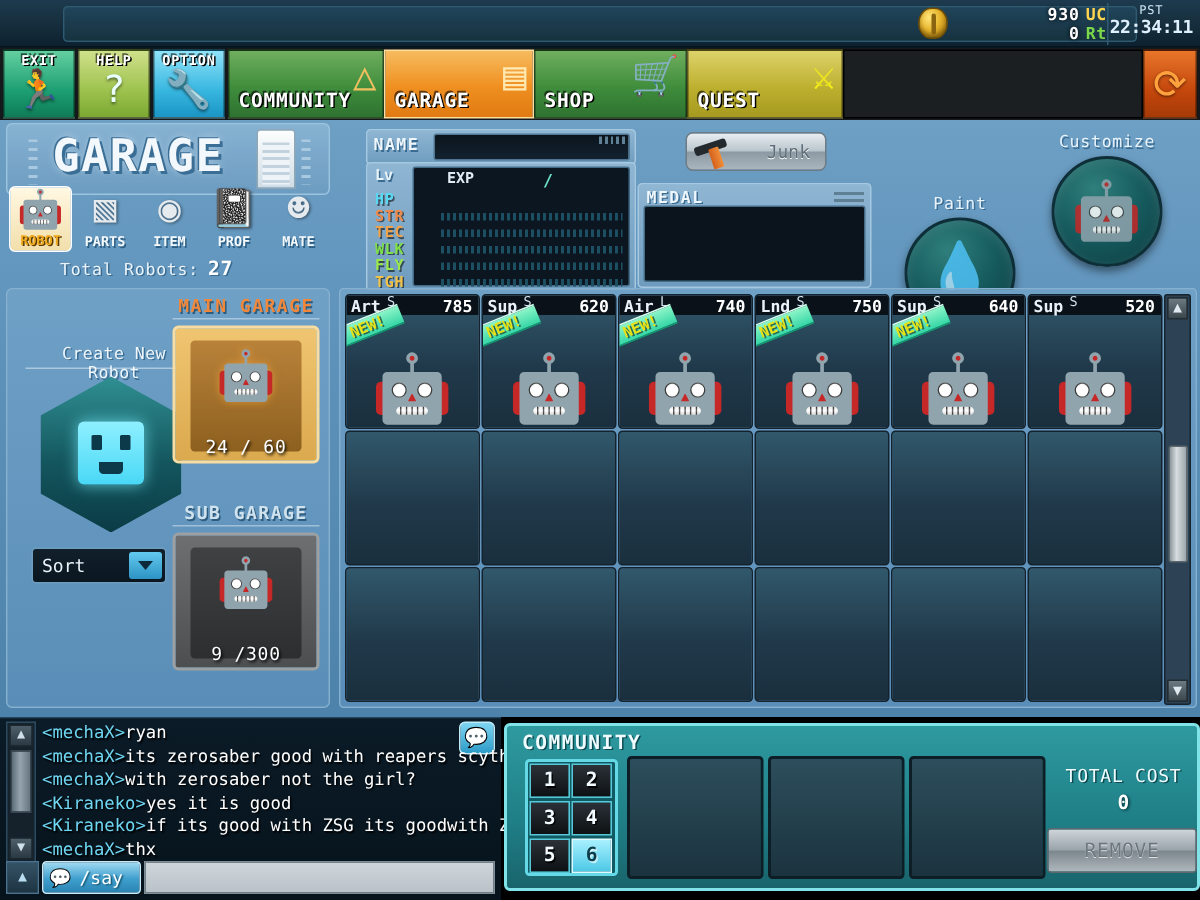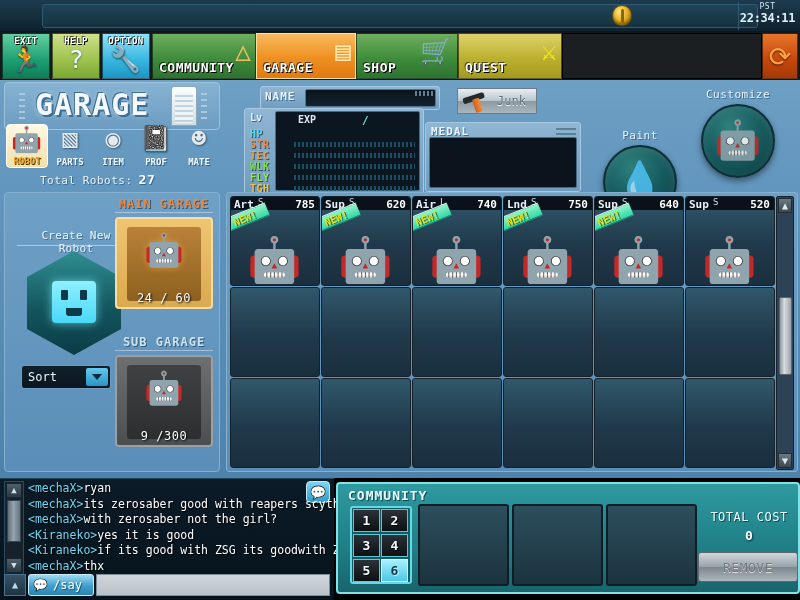--- a/index.html
+++ b/index.html
@@ -143,21 +143,21 @@
 
   .total-robots {
     position:absolute; left:40px; top:92px; font-size:11px; color:#eaf3f9;
     text-shadow:1px 1px 0 #3a6b91; letter-spacing:.5px;
   }
   .total-robots b { color:#ffffff; font-size:13px; margin-left:6px; }
 
   
   .stats-wrap { position:absolute; left:244px; top:6px; width:180px; height:108px; }
   .name-row {
-    position:absolute; left:16px; top:0; width:180px; height:24px;
+    position:absolute; left:0; top:0; width:180px; height:24px;
     background: linear-gradient(180deg,#8fb6d3,#6f9cbe);
     border:1px solid #a6c9e1; border-radius:3px;
   }
   .name-lbl {
     position:absolute; left:4px; top:3px; font-size:11px; font-weight:bold;
     color:#eef6fb; letter-spacing:1px; text-shadow:1px 1px 0 #3a6b91;
   }
   .name-inp {
     position:absolute; left:44px; top:2px; right:3px; bottom:2px;
     background: linear-gradient(180deg,#0b141c,#132230); border:1px solid #4f7591;
@@ -187,23 +187,23 @@
     position:absolute; left:-26px; top:0; width:46px; font-size:10px; font-weight:bold;
     text-align:left; letter-spacing:.5px; text-shadow:1px 1px 0 rgba(0,0,0,.55);
   }
   .stat-bar {
     position:absolute; left:18px; right:4px; top:3px; height:5px;
     background: repeating-linear-gradient(90deg,#1d4f63 0 2px, transparent 2px 4px);
   }
 
   
   .junk-btn {
-    position:absolute; left:457px; top:8px; width:80px; height:26px;
+    position:absolute; left:457px; top:8px; width:94px; height:26px;
     background: linear-gradient(180deg,#e9eef2 0%, #b9c5cd 48%, #8d9aa3 52%, #aab6be 100%);
-    border:1px solid #6d7b85; border-radius:0; cursor:pointer;
+    border:1px solid #6d7b85; border-radius:5px; cursor:pointer;
   }
   .junk-lbl { position:absolute; right:10px; top:5px; font-size:12px; color:#5e6d77;
               text-shadow:0 1px 0 #fff; }
   .junk-ic {
     position:absolute; left:6px; top:3px; width:28px; height:20px;
     transform: rotate(-18deg);
   }
   .junk-ic:before { content:""; position:absolute; left:0; top:2px; width:22px; height:6px;
     background:#23292d; border-radius:2px; }
   .junk-ic:after  { content:""; position:absolute; left:9px; top:6px; width:7px; height:14px;
@@ -446,20 +446,28 @@
 </style>
 </head>
 <body>
 
 <div id="app">
   <div class="bot-black"></div>
 
   <div class="topbar">
     <div class="topbar-inner"></div>
     <div class="coin-icon"></div>
+    <div class="cur-block">
+      <div class="cur-row">
+        <span class="cur-val">930</span><span class="cur-uc">UC</span>
+      </div>
+      <div class="cur-row">
+        <span class="cur-val">0</span><span class="cur-rt">Rt</span>
+      </div>
+    </div>
     <div class="time-block">
       <div class="tz">PST</div>
       <div class="clock">22:34:11</div>
     </div>
   </div>
 
   <div class="navbar">
     <div class="navbtn small-nav nav-exit">
       <div class="nav-icon">🏃</div>
       <div class="lbl">EXIT</div>

